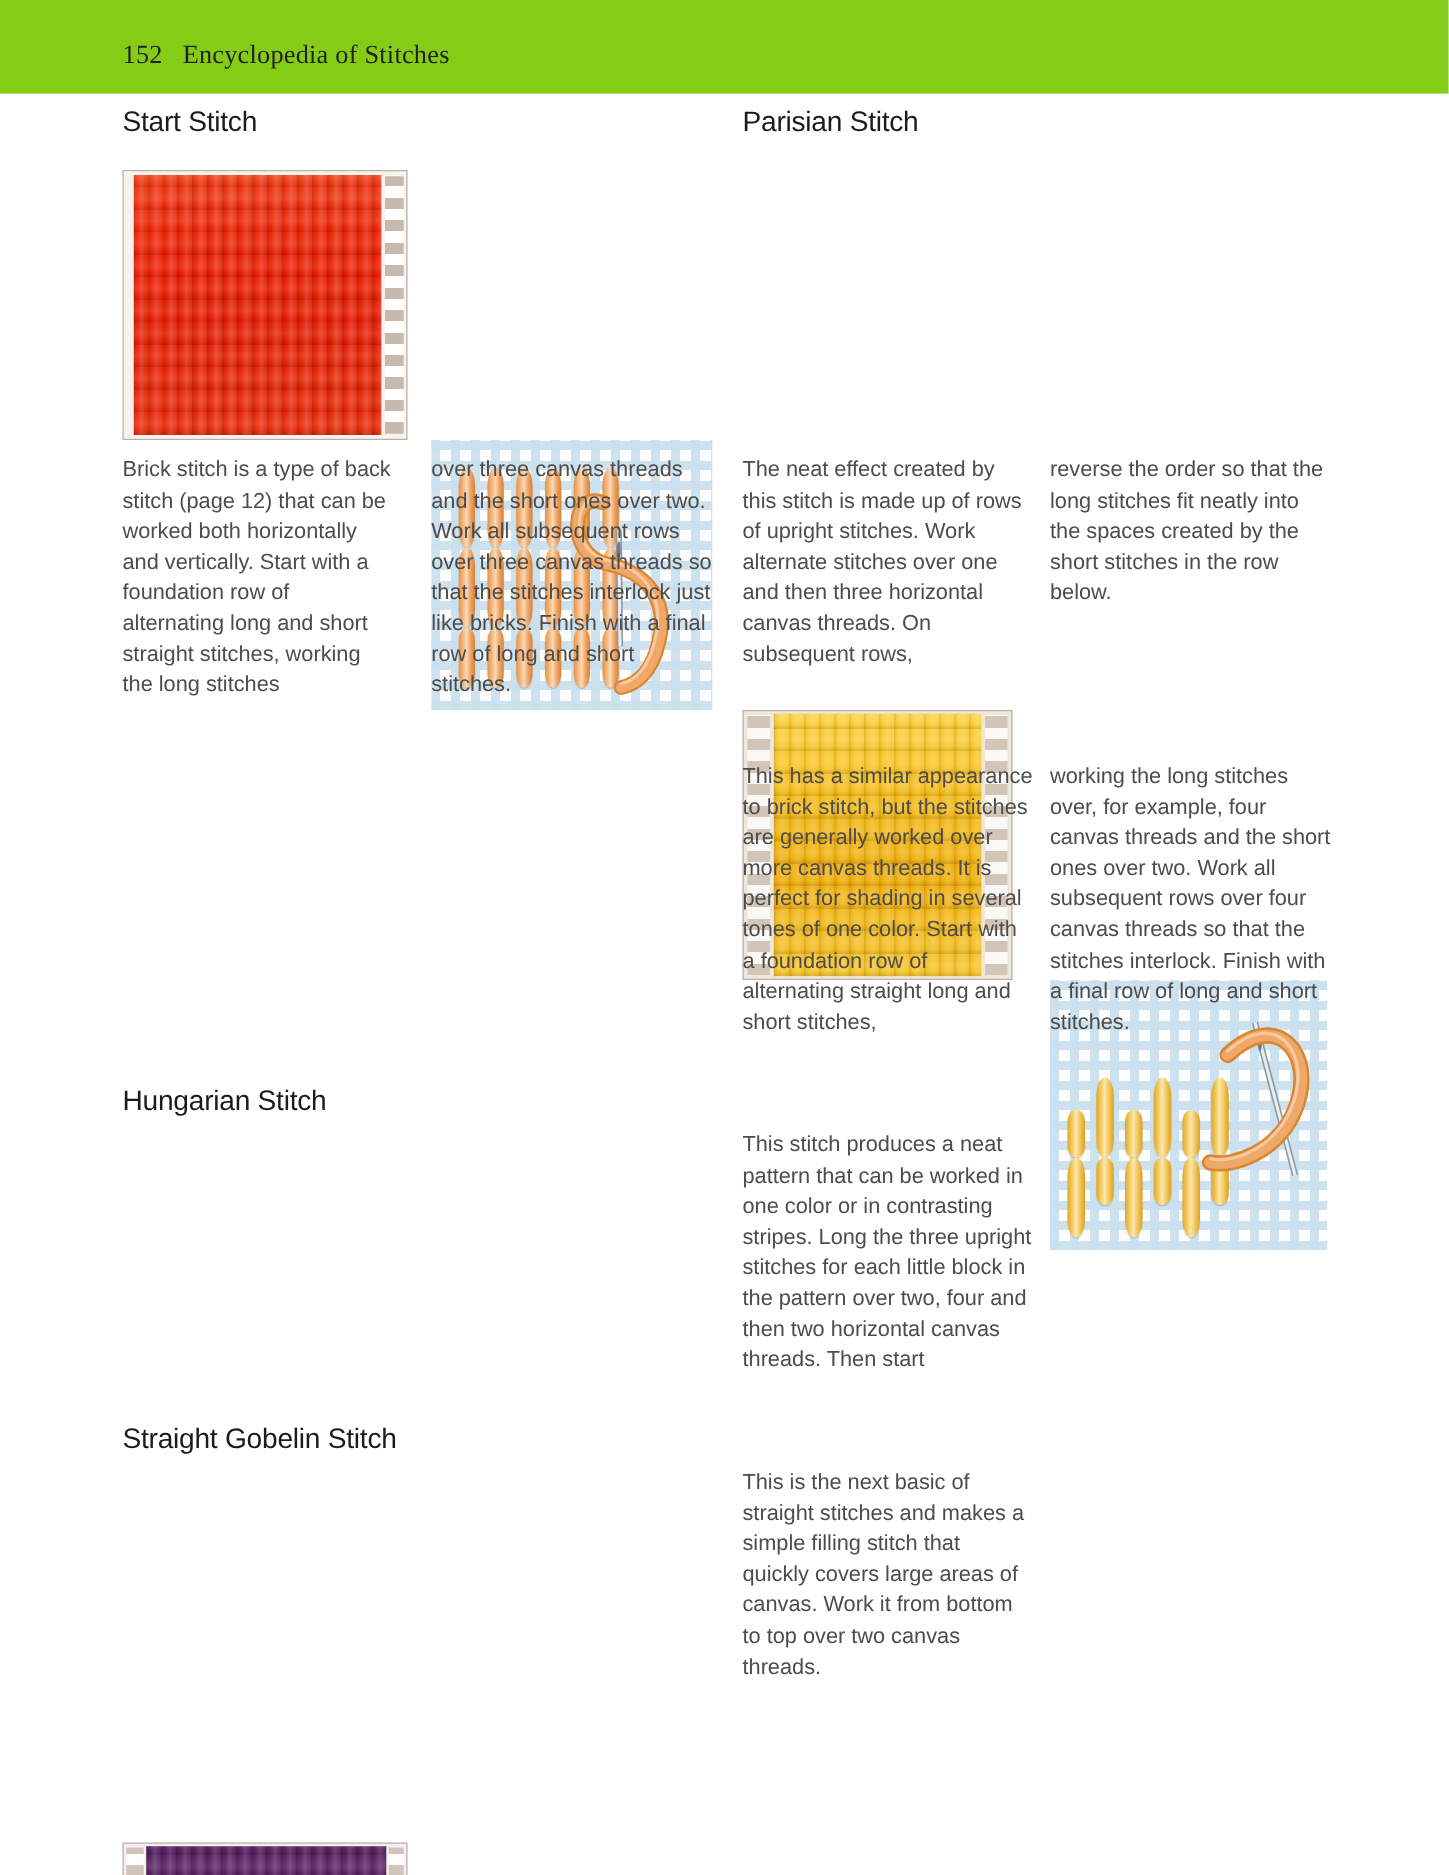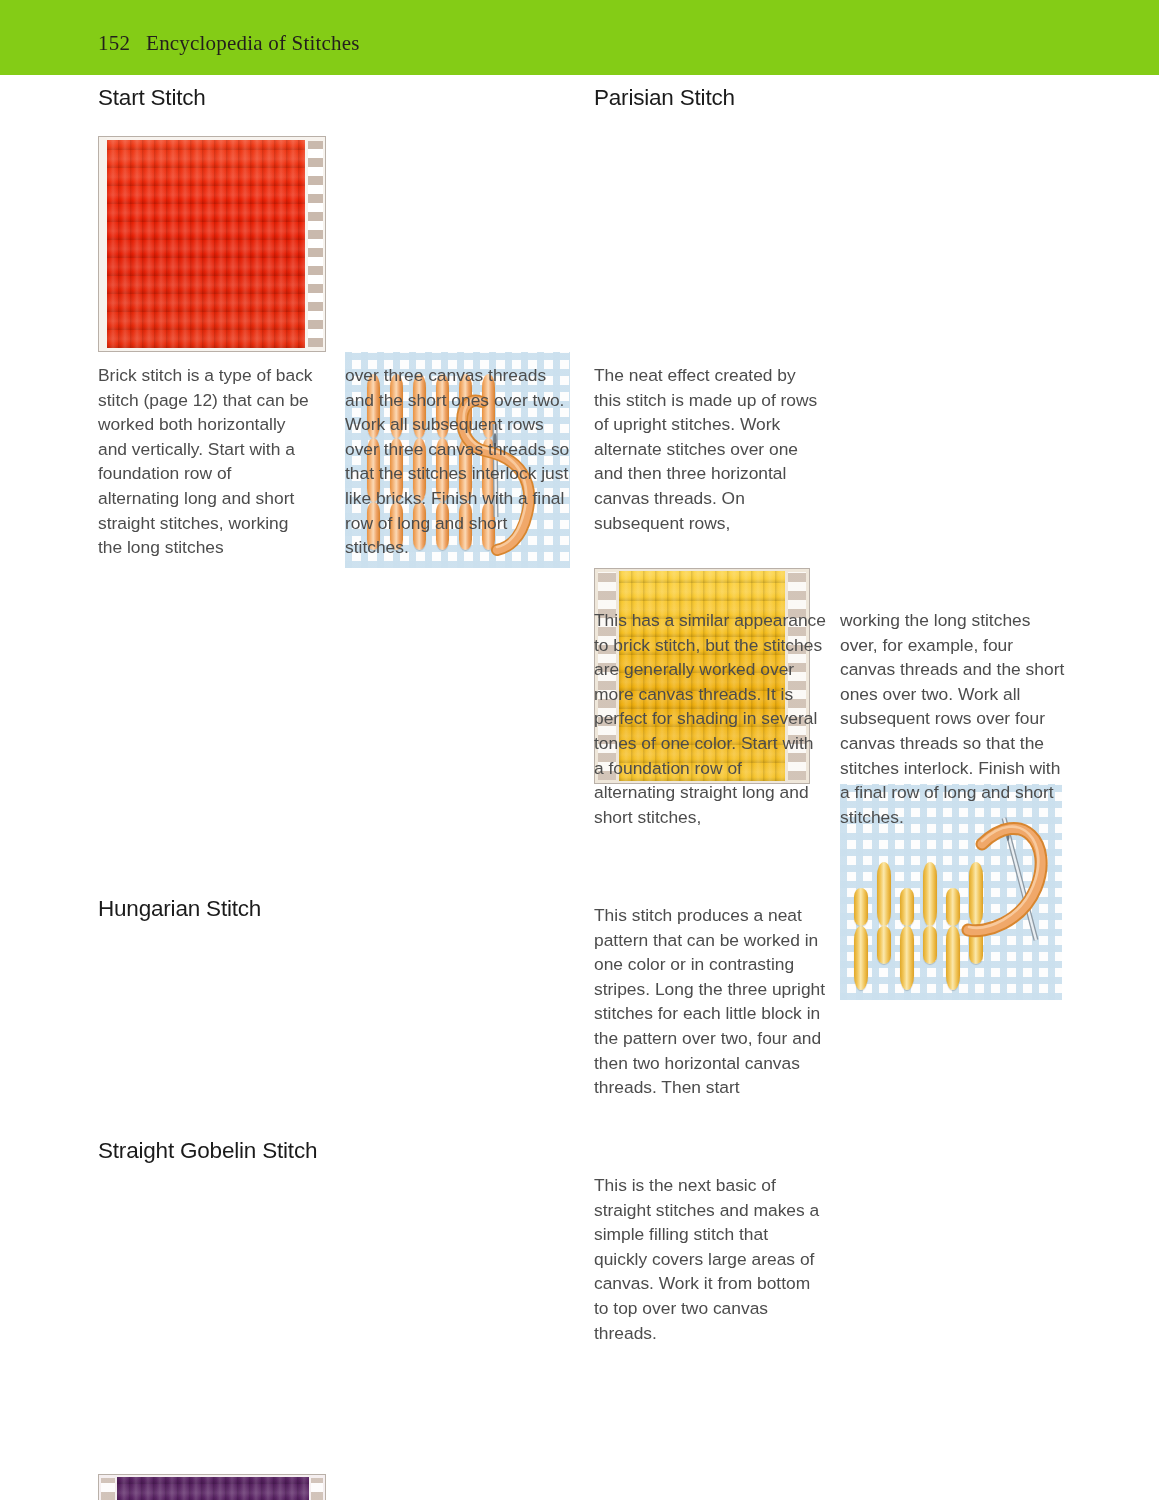--- a/index.html
+++ b/index.html
@@ -203,33 +203,34 @@
       <ellipse cx="168" cy="50" rx="1.6" ry="7" fill="#6f7b85"></ellipse>
     </svg>
     <svg class="thread" width="222" height="216" viewBox="0 0 222 216" style="left:0;top:0;">
       <path d="M142 60 C182 22 214 60 196 104 C182 138 146 150 128 146" fill="none" stroke="#d8862f" stroke-width="13" stroke-linecap="round"></path>
       <path d="M142 60 C182 22 214 60 196 104 C182 138 146 150 128 146" fill="none" stroke="#f0a86a" stroke-width="9" stroke-linecap="round"></path>
       <path d="M142 57 C181 21 211 59 193 102 C180 134 147 147 129 143" fill="none" stroke="#fbd4ae" stroke-width="2.6" stroke-linecap="round" opacity=".75"></path>
     </svg>
   </div>
 
   <div class="col-text" style="left:594px;top:288px;width:230px;">The neat effect created by this stitch is made up of rows of upright stitches. Work alternate stitches over one and then three horizontal canvas threads. On subsequent rows,</div>
+  <div class="col-text" style="left:840px;top:288px;width:225px;">reverse the order so that the long stitches fit neatly into the spaces created by the short stitches in the row below.</div>
 
 
   <div class="art photo" style="left:98px;top:535px;width:228px;height:283px;background:#f5eff0;">
     <div class="tex" style="position:absolute;left:18px;top:2px;right:16px;bottom:2px;background:linear-gradient(180deg,#55205f 0%,#5d2568 16%,#a8376d 30%,#e2566f 46%,#e8637f 62%,#e98ba3 78%,#efb6c5 100%);"></div>
     <div class="tex-rows" style="left:18px;top:2px;right:16px;bottom:2px;"></div>
     <div class="edge-holes" style="left:2px;top:3px;width:14px;bottom:3px;opacity:.8;"></div>
     <div class="edge-holes" style="right:2px;top:3px;width:12px;bottom:3px;opacity:.8;"></div>
   </div>
 
   <div class="col-text" style="left:840px;top:533px;width:228px;">working the long stitches over, for example, four canvas threads and the short ones over two. Work all subsequent rows over four canvas threads so that the stitches interlock. Finish with a final row of long and short stitches.</div>
   <div class="col-text" style="left:594px;top:533px;width:232px;">This has a similar appearance to brick stitch, but the stitches are generally worked over more canvas threads. It is perfect for shading in several tones of one color. Start with a foundation row of alternating straight long and short stitches,</div>
 
-  <div class="section" style="left:98px;top:793px;margin-top:28px;">
+  <div class="section" style="left:98px;top:793px;">
     <h2 class="sec-title">Hungarian Stitch</h2>
   </div>
 
   <div class="col-text" style="left:594px;top:828px;width:232px;">This stitch produces a neat pattern that can be worked in one color or in contrasting stripes. Long the three upright stitches for each little block in the pattern over two, four and then two horizontal canvas threads. Then start</div>
 
   <div class="section" style="left:98px;top:1063px;">
     <h2 class="sec-title">Straight Gobelin Stitch</h2>
   </div>
 
   <div class="col-text" style="left:594px;top:1098px;width:228px;">This is the next basic of straight stitches and makes a simple filling stitch that quickly covers large areas of canvas. Work it from bottom to top over two canvas threads.</div>

